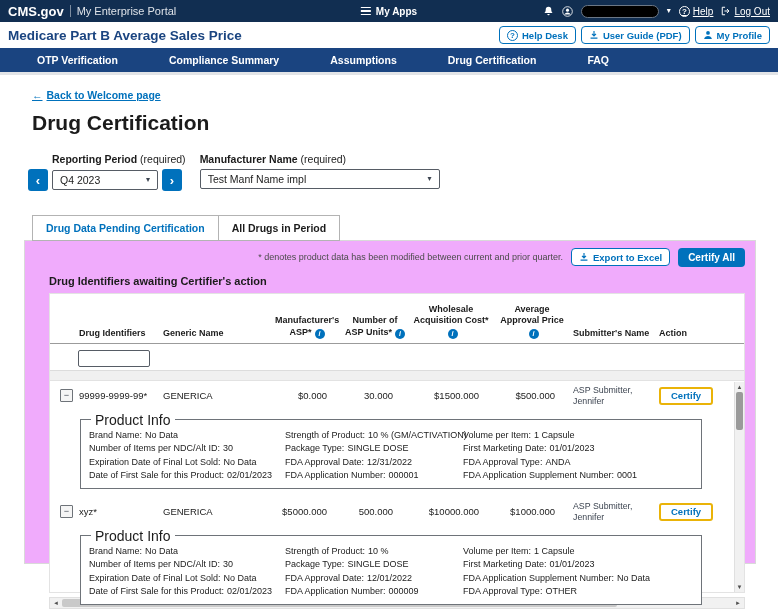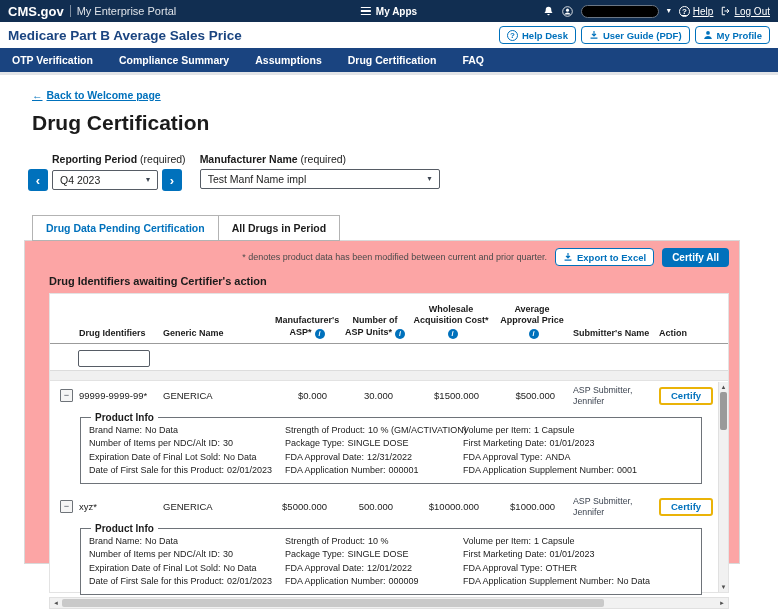--- a/index.html
+++ b/index.html
@@ -24,21 +24,21 @@
   .icn { display:inline-flex; align-items:center; }
 
   
   .app-header { height:26px; background:#fff; display:flex; align-items:center; padding:0 8px; }
   .app-title { color:#1a4480; font-weight:bold; font-size:13.5px; }
   .ah-right { margin-left:auto; display:flex; gap:5px; }
   .btn-chip { display:inline-flex; align-items:center; gap:4px; border:1px solid #0071bc; color:#0071bc; background:#fff; border-radius:4px; font-size:9.5px; font-weight:bold; padding:0 7px; height:18px; font-family:inherit; cursor:pointer; }
 
   
   .nav { height:27px; background:#1a4480; display:flex; align-items:center; padding:0 12px; gap:26px; border-bottom:3px solid #e2e4e7; }
-  .nav a { color:#fff; font-size:10.5px; font-weight:bold; text-decoration:none; cursor:pointer; }
+  .nav a { color:#fff; font-size:10.5px; font-weight:bold; text-decoration:none; cursor:pointer;margin-left:25px; }
 
   
   .content { padding:10px 0 0 32px; }
   .back { color:#0071bc; font-size:10.5px; font-weight:bold; text-decoration:underline; display:inline-flex; align-items:center; gap:4px; cursor:pointer; }
   h1 { font-size:21px; margin:8px 0 0; color:#1b1b1b; }
 
   .form-row { display:flex; gap:14px; margin:18px 0 0 -4px; }
   .flabel { font-size:10.5px; margin-bottom:4px; }
   .flabel b { font-weight:bold; }
   .field-period .flabel { padding-left:24px; }
@@ -49,21 +49,21 @@
   .sel-manf { width:240px; }
   .select .caret { color:#3d4551; }
 
   
   .tabs { display:flex; margin:24px 8px 0 32px; position:relative; z-index:2; }
   .tab { padding:6px 13px; font-size:10.5px; font-weight:bold; background:#fff; border:1px solid #b3b3b3; margin-bottom:-1px; cursor:pointer; }
   .tab.active { color:#0071bc; }
   .tab.inactive { border-left:none; color:#1b1b1b; }
 
   
-  .panel { margin:0 38px 0 24px; height:324px; background:#fca5a5; border:1px solid #d9d9d9; position:relative; z-index:1; }
+  .panel { margin:0 22px 0 24px; height:324px; background:#f0abfc; border:1px solid #d9d9d9; position:relative; z-index:1; }
   .panel-top { display:flex; justify-content:flex-end; align-items:center; gap:8px; margin:5px 10px 0; height:22px; }
   .note { font-size:9px; color:#4b4b4b; }
   .btn-primary { background:#0071bc; color:#fff; border:none; border-radius:4px; font-size:10px; font-weight:bold; padding:0 10px; height:19px; display:inline-flex; align-items:center; cursor:pointer; font-family:inherit; }
   .section-title { font-size:11px; font-weight:bold; margin:7px 0 6px 24px; }
 
   
   .table-wrap { position:relative; margin:0 10px 0 24px; background:#fff; border:1px solid #e3e3e3; height:300px; }
   .grid { display:grid; grid-template-columns:26px 84px 112px 70px 66px 86px 76px 86px 80px; }
   .thead { align-items:end; padding:6px 0 4px; border-bottom:1px solid #9b9b9b; min-height:50px; }
   .th { font-size:9px; font-weight:bold; line-height:1.25; padding:0 3px; }
@@ -74,21 +74,21 @@
   .gap-strip { height:10px; background:#f0f0f0; border-bottom:1px solid #e2e2e2; }
   .tbody { padding-bottom:6px; }
   .trow { min-height:23px; align-items:center; font-size:9.5px; padding:4px 0 2px; }
   .cell { padding:0 3px; }
   .cell.num { text-align:right; padding-right:15px; }
   .cell.sub { font-size:8.8px; line-height:1.25; color:#3d4551; }
   .expand { width:13px; height:13px; border:1px solid #6e7379; background:#f5f5f5; font-size:9px; line-height:1; display:inline-flex; align-items:center; justify-content:center; margin-left:7px; cursor:pointer; color:#3d4551; border-radius:1px; }
   .btn-certify { border:2px solid #eab308; background:#fff; color:#0071bc; font-weight:bold; font-size:9.5px; border-radius:3px; height:18px; padding:0 10px; cursor:pointer; font-family:inherit; }
 
   fieldset.pinfo { border:1px solid #6e7379; margin:3px 0 8px 30px; width:622px; padding:1px 8px 5px; background:#fff; }
-  fieldset.pinfo legend { font-size:10px; font-weight:bold; padding:0 4px; margin-left:2px; }
+  fieldset.pinfo legend { font-size:14px; font-weight:normal; padding:0 4px; margin-left:2px; }
   .pi-grid { display:grid; grid-template-columns:196px 178px 1fr; font-size:9px; line-height:1.5; }
   .pi-line { white-space:nowrap; }
   .pi-l { font-weight:normal; }
   .pi-v { margin-left:3px; }
 
   
   .vscroll { position:absolute; top:88px; right:0; bottom:0; width:10px; background:#f1f1f1; border-left:1px solid #e0e0e0; display:flex; flex-direction:column; }
   .vs-btn { height:10px; font-size:6px; color:#4f4f4f; display:flex; align-items:center; justify-content:center; cursor:pointer; }
   .vs-thumb { height:38px; background:#9a9a9a; border-radius:2px; margin:0 1px; cursor:pointer; }
   .vs-track { flex:1; }
@@ -343,22 +343,22 @@
             </div>
             <div>
               <div class="pi-line"><span class="pi-l">Strength of Product:</span><span class="pi-v">10 %</span></div>
               <div class="pi-line"><span class="pi-l">Package Type:</span><span class="pi-v">SINGLE DOSE</span></div>
               <div class="pi-line"><span class="pi-l">FDA Approval Date:</span><span class="pi-v">12/01/2022</span></div>
               <div class="pi-line"><span class="pi-l">FDA Application Number:</span><span class="pi-v">000009</span></div>
             </div>
             <div>
               <div class="pi-line"><span class="pi-l">Volume per Item:</span><span class="pi-v">1 Capsule</span></div>
               <div class="pi-line"><span class="pi-l">First Marketing Date:</span><span class="pi-v">01/01/2023</span></div>
+              <div class="pi-line"><span class="pi-l">FDA Application Supplement Number:</span><span class="pi-v">No Data</span></div>
               <div class="pi-line"><span class="pi-l">FDA Approval Type:</span><span class="pi-v">OTHER</span></div>
-              <div class="pi-line"><span class="pi-l">FDA Application Supplement Number:</span><span class="pi-v">No Data</span></div>
             </div>
           </div>
         </fieldset>
 
       </div>
 
       <div class="vscroll">
         <div class="vs-btn">▲</div>
         <div class="vs-thumb"></div>
         <div class="vs-track"></div>

